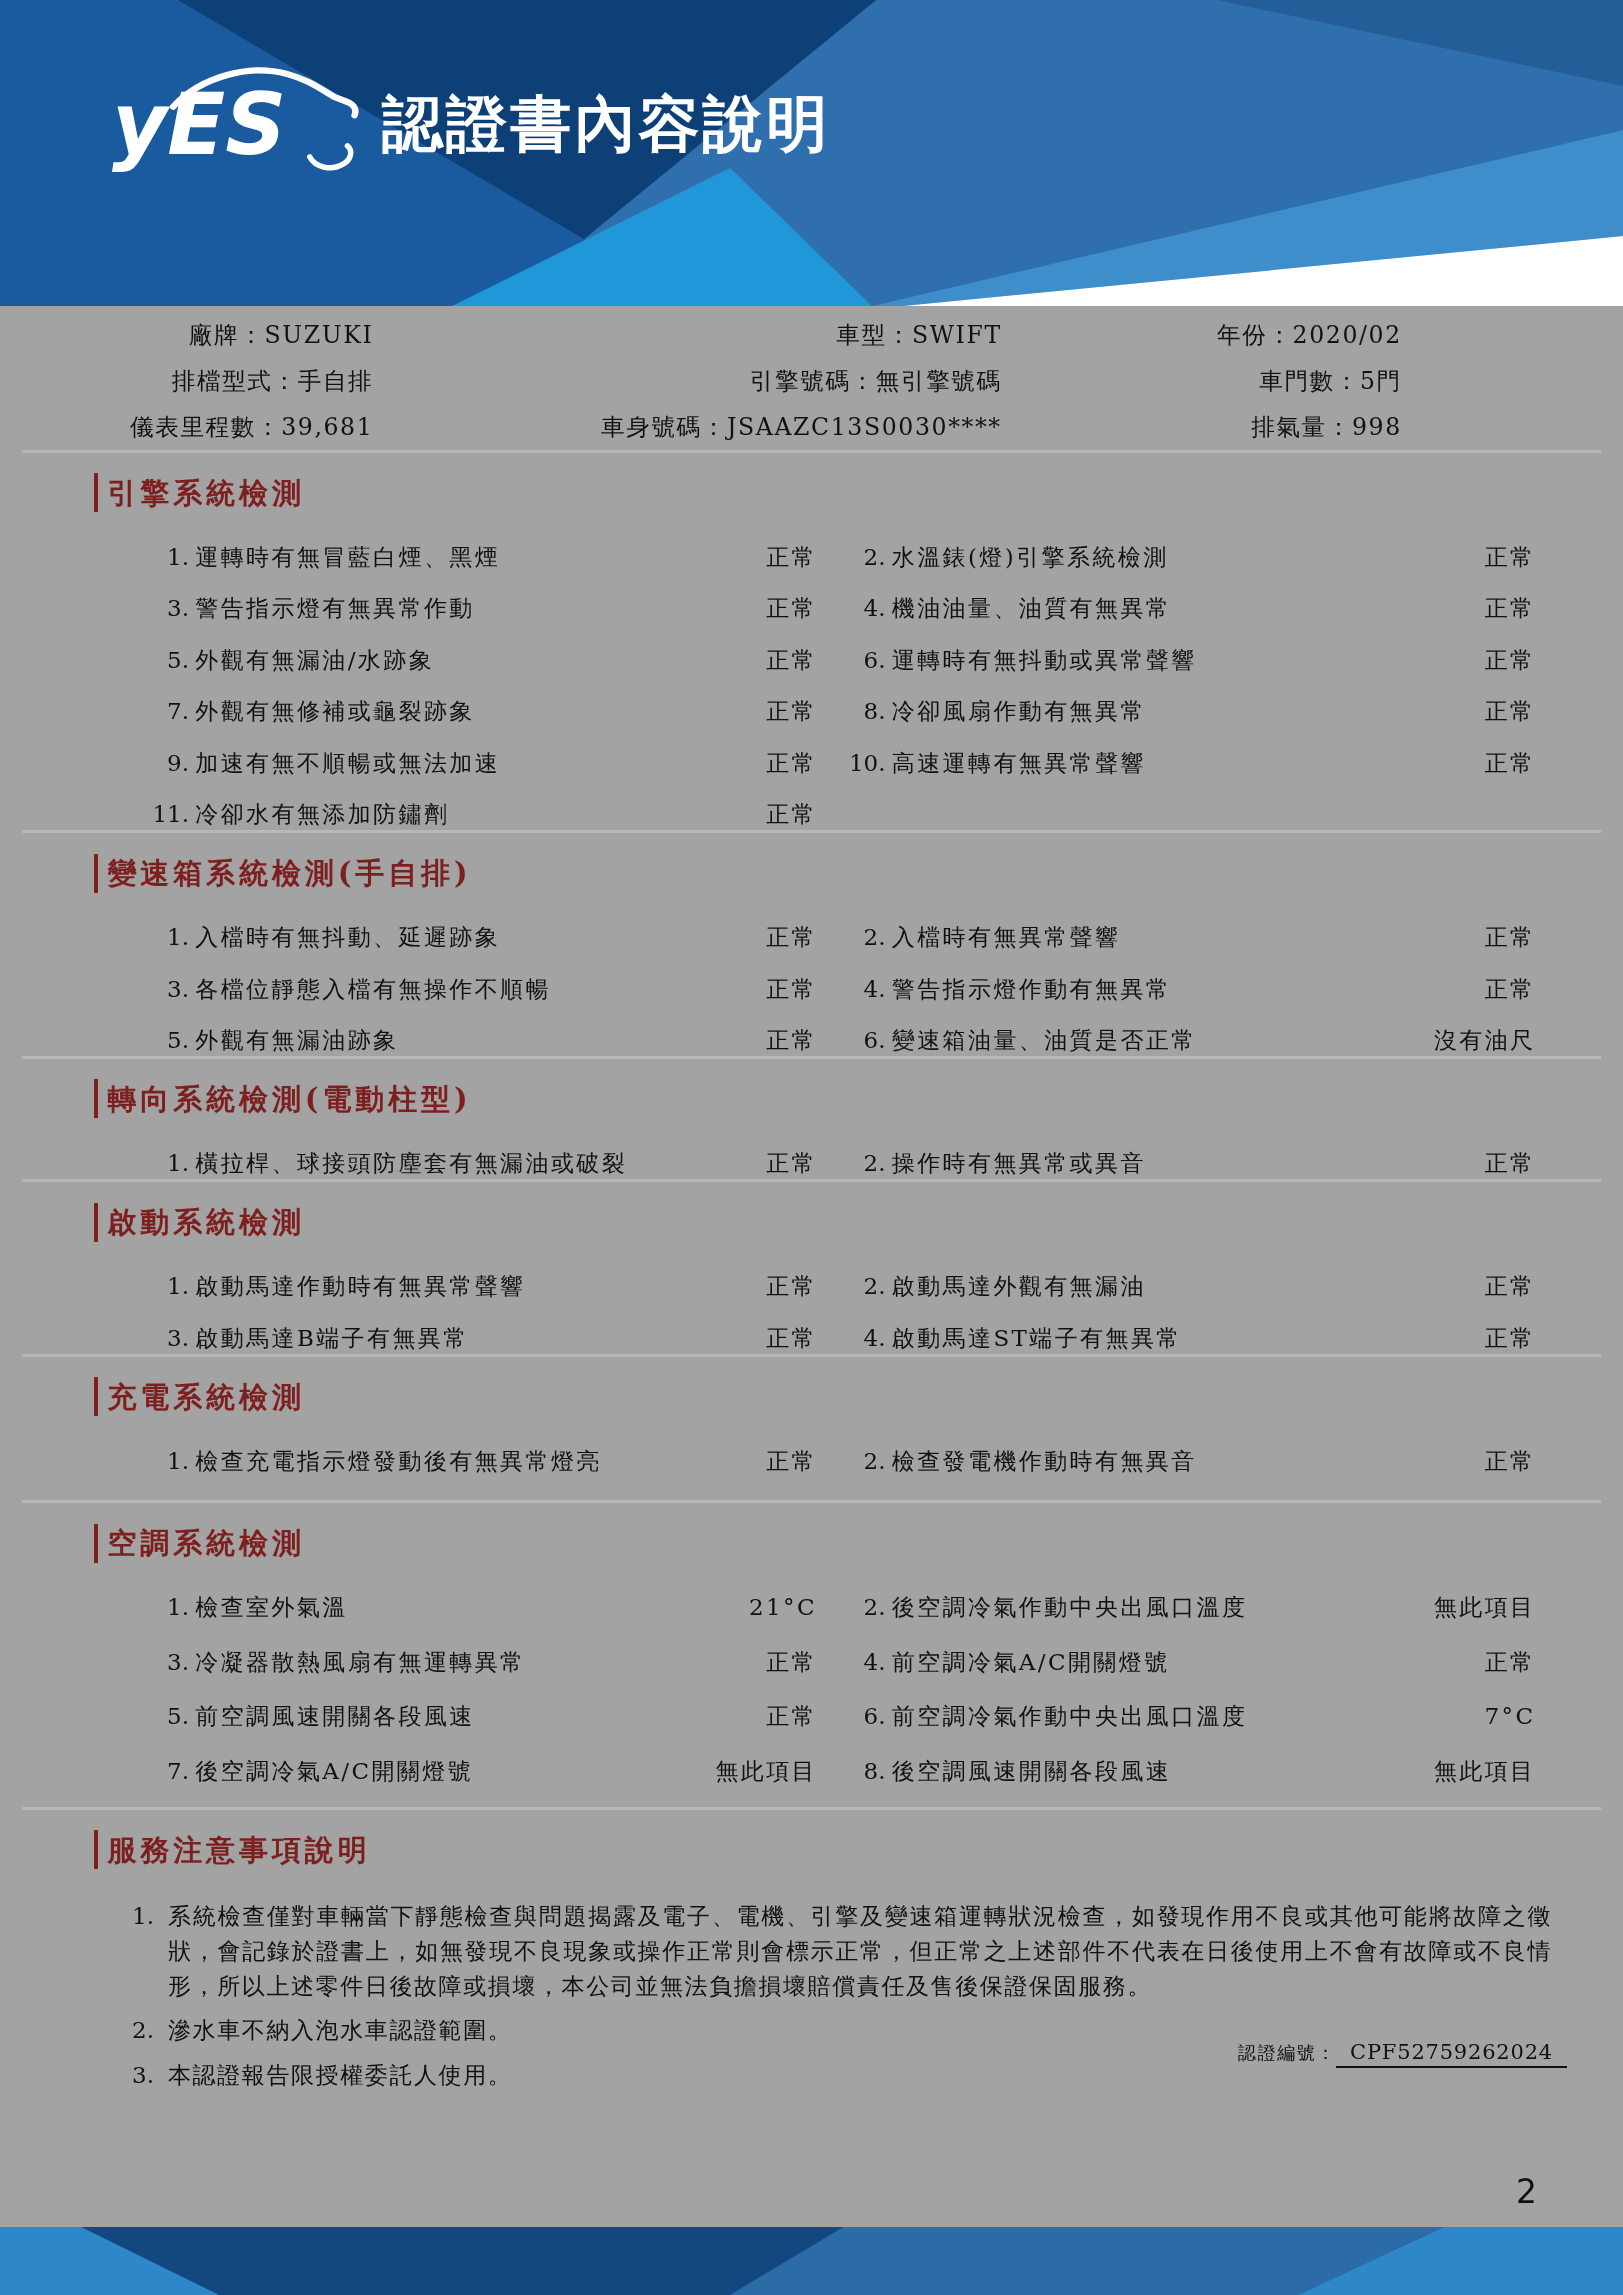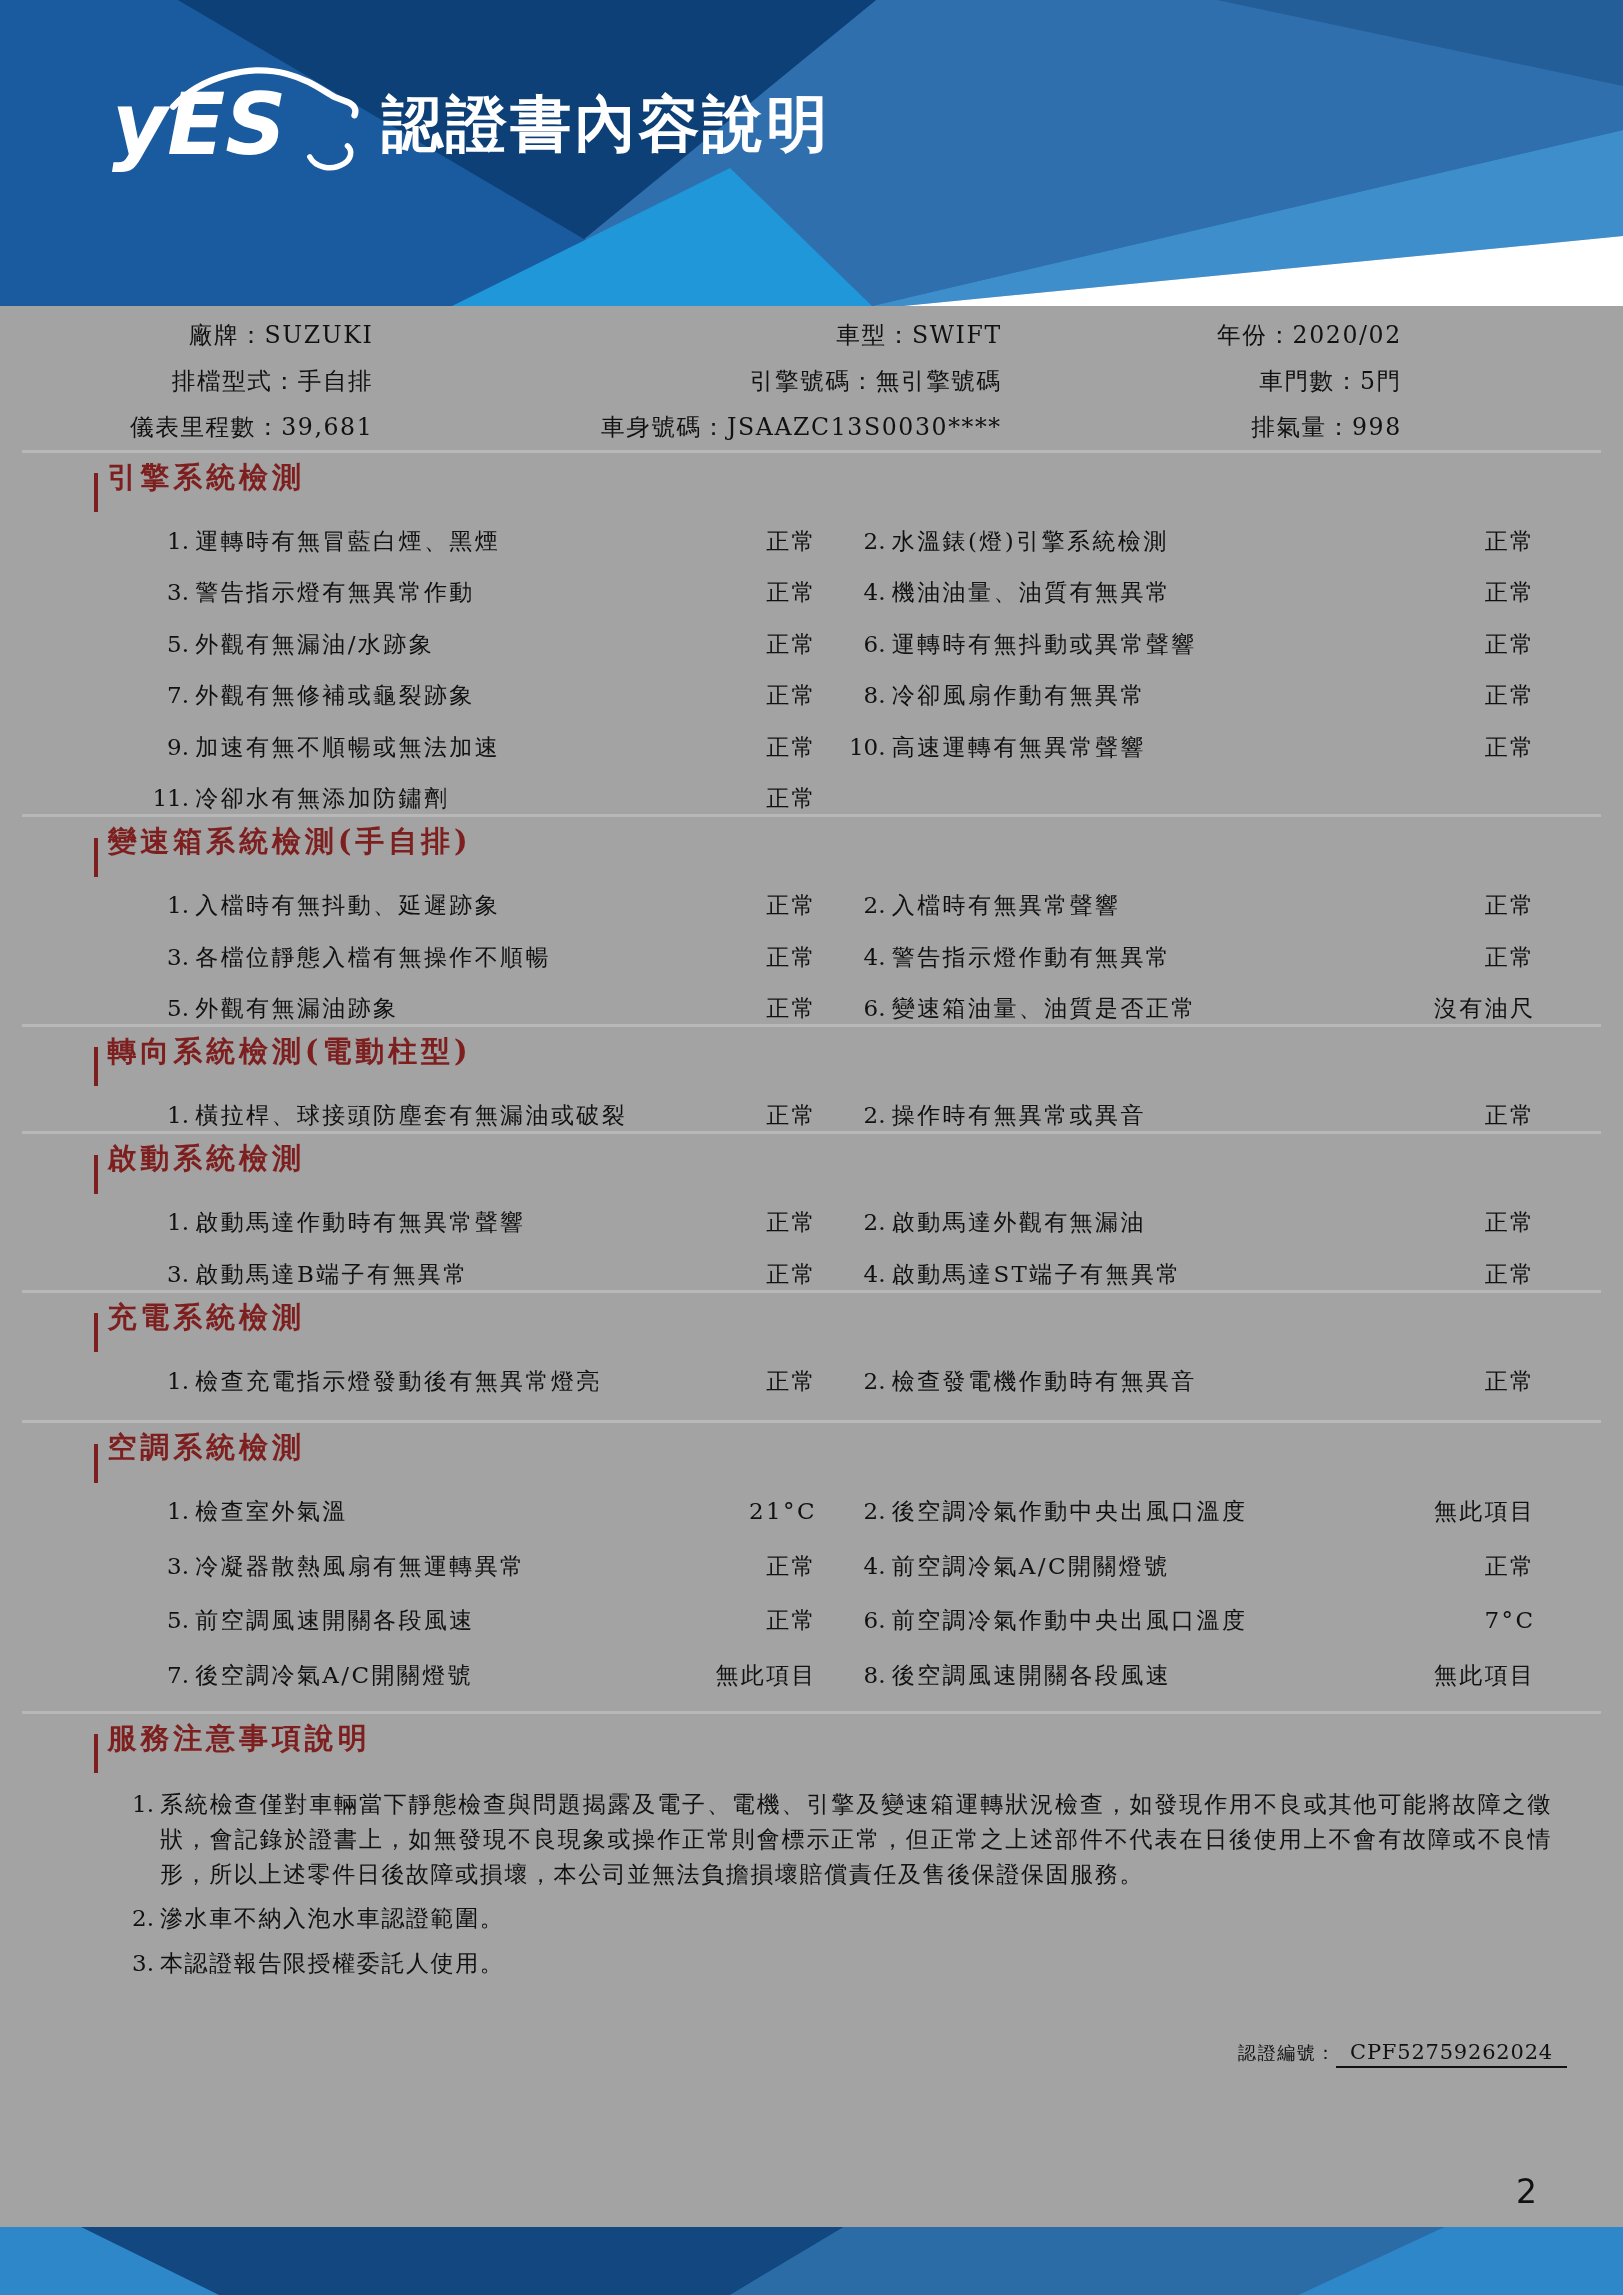--- a/index.html
+++ b/index.html
@@ -21,39 +21,39 @@
     font-size:61px;color:#ffffff;letter-spacing:3.1px;}
 
   
   .content{position:absolute;top:306px;left:0;width:1623px;}
   .vehicle-info{position:relative;height:144px;font-size:23.6px;letter-spacing:1.6px;}
   .vi-col{position:absolute;top:6.3px;line-height:46px;white-space:nowrap;text-align:right;}
   .vi-col-1{left:130px;} .vi-col-2{left:601px;} .vi-col-3{left:1217px;}
 
   .divider{height:3.1px;background:#b8b8b8;margin:0 22px;}
 
-  .sec-title{position:relative;padding-top:6px;height:36px;margin:0 0 31px 94px;}
+  .sec-title{position:relative;padding-top:22px;height:36px;margin:0 0 31px 94px;}
   .sec-title .bar{position:absolute;left:0;top:20.4px;width:3.9px;height:39px;background:#7e1f1f;}
   .sec-title .txt{display:inline-block;margin-left:13.4px;font-size:29px;line-height:36px;
       font-weight:bold;color:#7e1f1f;letter-spacing:3.9px;}
 
   .items{display:grid;grid-template-columns:669px 691px;column-gap:27.5px;row-gap:20.4px;margin-left:148px;}
   .item{display:flex;align-items:baseline;height:31px;font-size:23px;white-space:nowrap;}
   .item .no{flex:0 0 41px;text-align:right;}
   .item .lbl{margin-left:6.3px;letter-spacing:2.4px;}
   .item .val{margin-left:auto;letter-spacing:2.4px;}
 
   .section:nth-child(5) .divider{margin-top:23.6px;}
   .section:nth-child(6) .items{row-gap:23.6px;}
   .section:nth-child(6) .divider{margin-top:19.6px;}
 
   .notes{margin-bottom:0;}
   .note{display:flex;margin:0 71px 9.4px 118px;font-size:23px;line-height:35px;}
   .note .no{flex:0 0 36px;text-align:right;}
-  .note .txt{margin-left:6px;text-align:justify;max-width:1414px;letter-spacing:1.6px;}
+  .note .txt{margin-left:14px;text-align:justify;max-width:1414px;letter-spacing:1.6px;}
 
   .cert{position:absolute;left:0;top:2040px;width:1567px;text-align:right;white-space:nowrap;}
   .cert .cl{font-size:18px;letter-spacing:1.6px;}
   .cert .cn{display:inline-block;font-size:21px;letter-spacing:0.8px;border-bottom:2.4px solid #111;
       padding:0 14px 2.4px 14px;}
 
   .page-num{position:absolute;left:1516px;top:2172px;font-family:"DejaVu Sans","Liberation Sans",sans-serif;
       font-size:33px;color:#111;}
 
   

